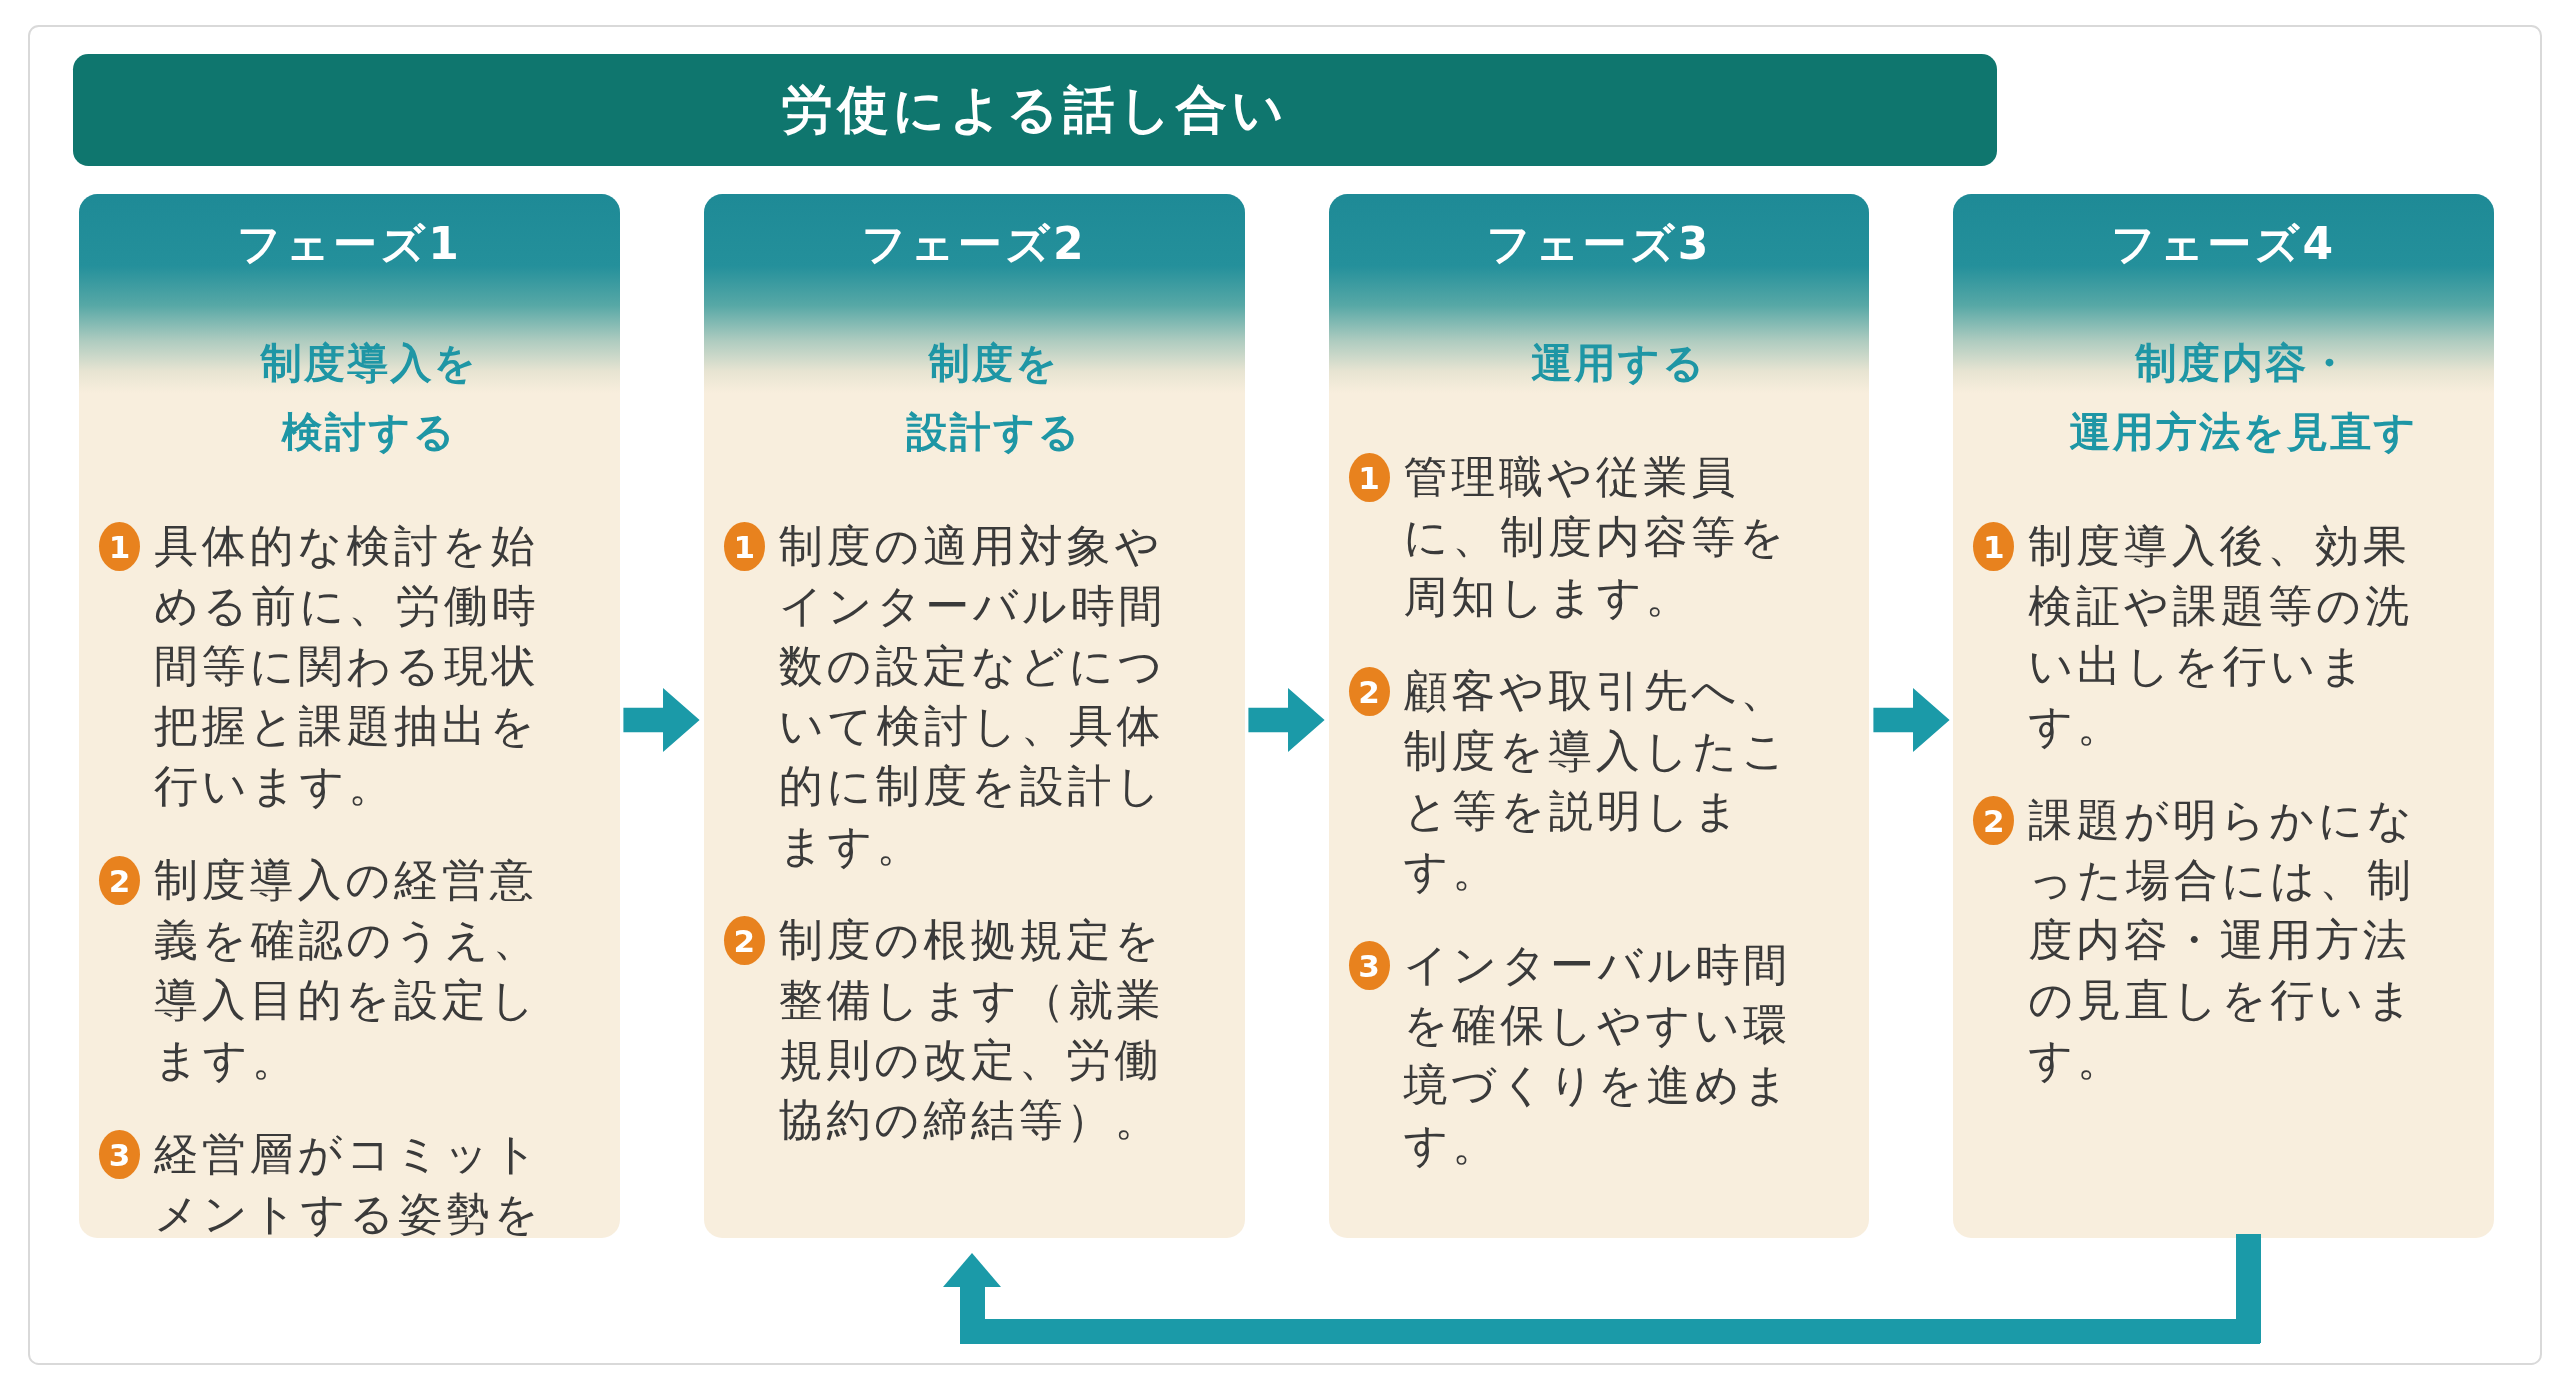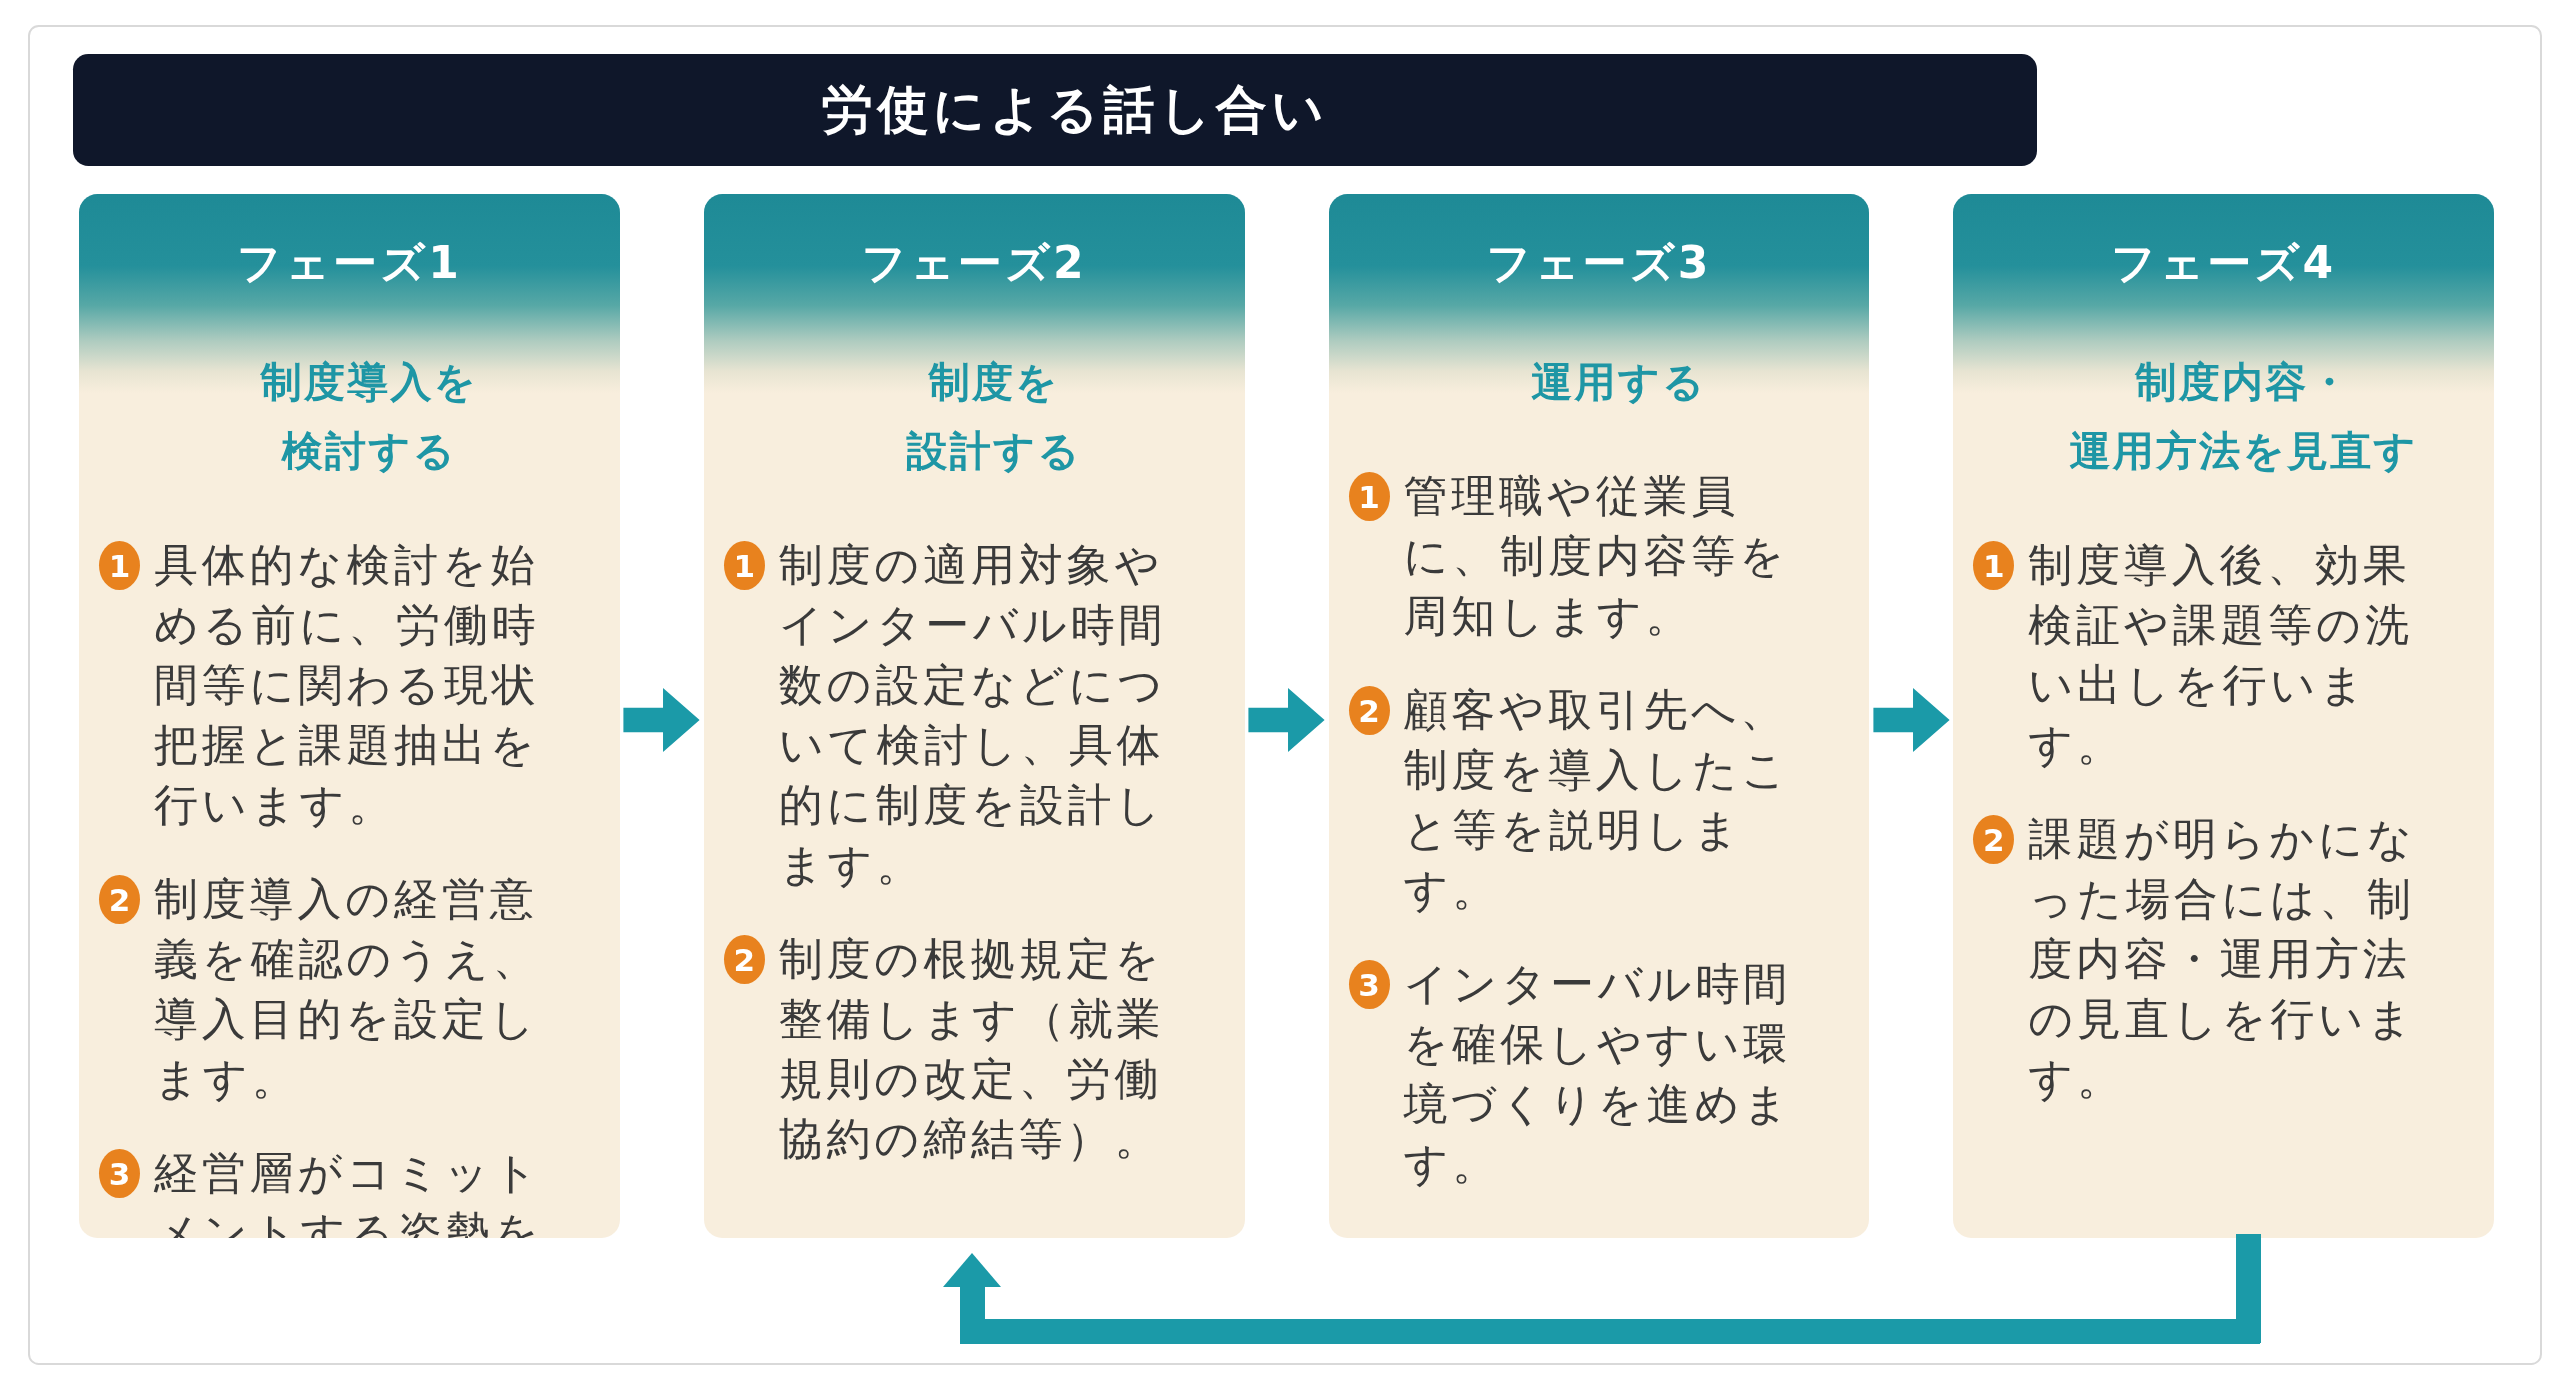--- a/index.html
+++ b/index.html
@@ -1,30 +1,30 @@
 <!DOCTYPE html>
 <html style="font-size:12.3px"><head>
 <meta charset="utf-8">
 <style>
   html,body{margin:0;padding:0;background:#ffffff;}
   .page{position:relative;width:2576px;height:1388px;background:#ffffff;overflow:hidden;
         font-family:"DejaVu Sans",sans-serif;}
   .frame{position:absolute;left:28px;top:25px;width:2510px;height:1336px;
          border:2.3px solid #d9d9d9;border-radius:10.7px;background:#ffffff;}
   .banner{position:absolute;left:73px;top:54px;width:1924px;height:112px;
-          background:#0f172a;border-radius:15.3px;display:flex;align-items:center;justify-content:center;padding-left:40px;}
+          background:#0f766e;border-radius:15.3px;display:flex;align-items:center;justify-content:center;}
   .banner-title{color:#ffffff;font-size:51px;font-weight:bold;letter-spacing:4.6px;}
   .cards{position:absolute;left:79px;top:194px;width:2415px;height:1044px;
          display:flex;gap:84px;}
   .card{flex:1 1 0;height:1044px;border-radius:18.4px;overflow:hidden;
         background-color:#f8eedd;
         background-image:linear-gradient(180deg,#1e8a96 0%,#24909b 36%,#57a8a6 56%,
                          #afccc0 74%,#e7e4d2 89%,#f8eedd 100%);
         background-repeat:no-repeat;background-size:100% 199px;}
-  .phase{margin-top:40px;text-align:center;color:#ffffff;font-size:44px;font-weight:bold;letter-spacing:3.1px;}
+  .phase{margin-top:21px;text-align:center;color:#ffffff;font-size:44px;font-weight:bold;letter-spacing:3.1px;}
   .subtitle{margin-top:55px;text-align:center;color:#1e96a5;font-size:41px;font-weight:bold;
             line-height:69px;letter-spacing:2.3px;margin-left:40px;}
   .sub-line{display:block;}
   .items{list-style:none;margin:49px 0 0 0;padding:0 20px 0 20px;}
   .item{display:flex;align-items:flex-start;gap:14px;margin-bottom:34px;}
   .num{flex:0 0 auto;width:41px;height:49px;border-radius:50%;background:#e8821e;color:#ffffff;
        font-size:31px;font-weight:bold;display:flex;align-items:center;justify-content:center;margin-top:6.1px;}
   .txt{display:block;max-width:429px;color:#3a3a3a;font-size:44px;line-height:60px;letter-spacing:3.8px;}
   .gap-arrow{position:absolute;top:688px;width:77px;height:64px;}
   .gap-arrow svg{display:block;}

